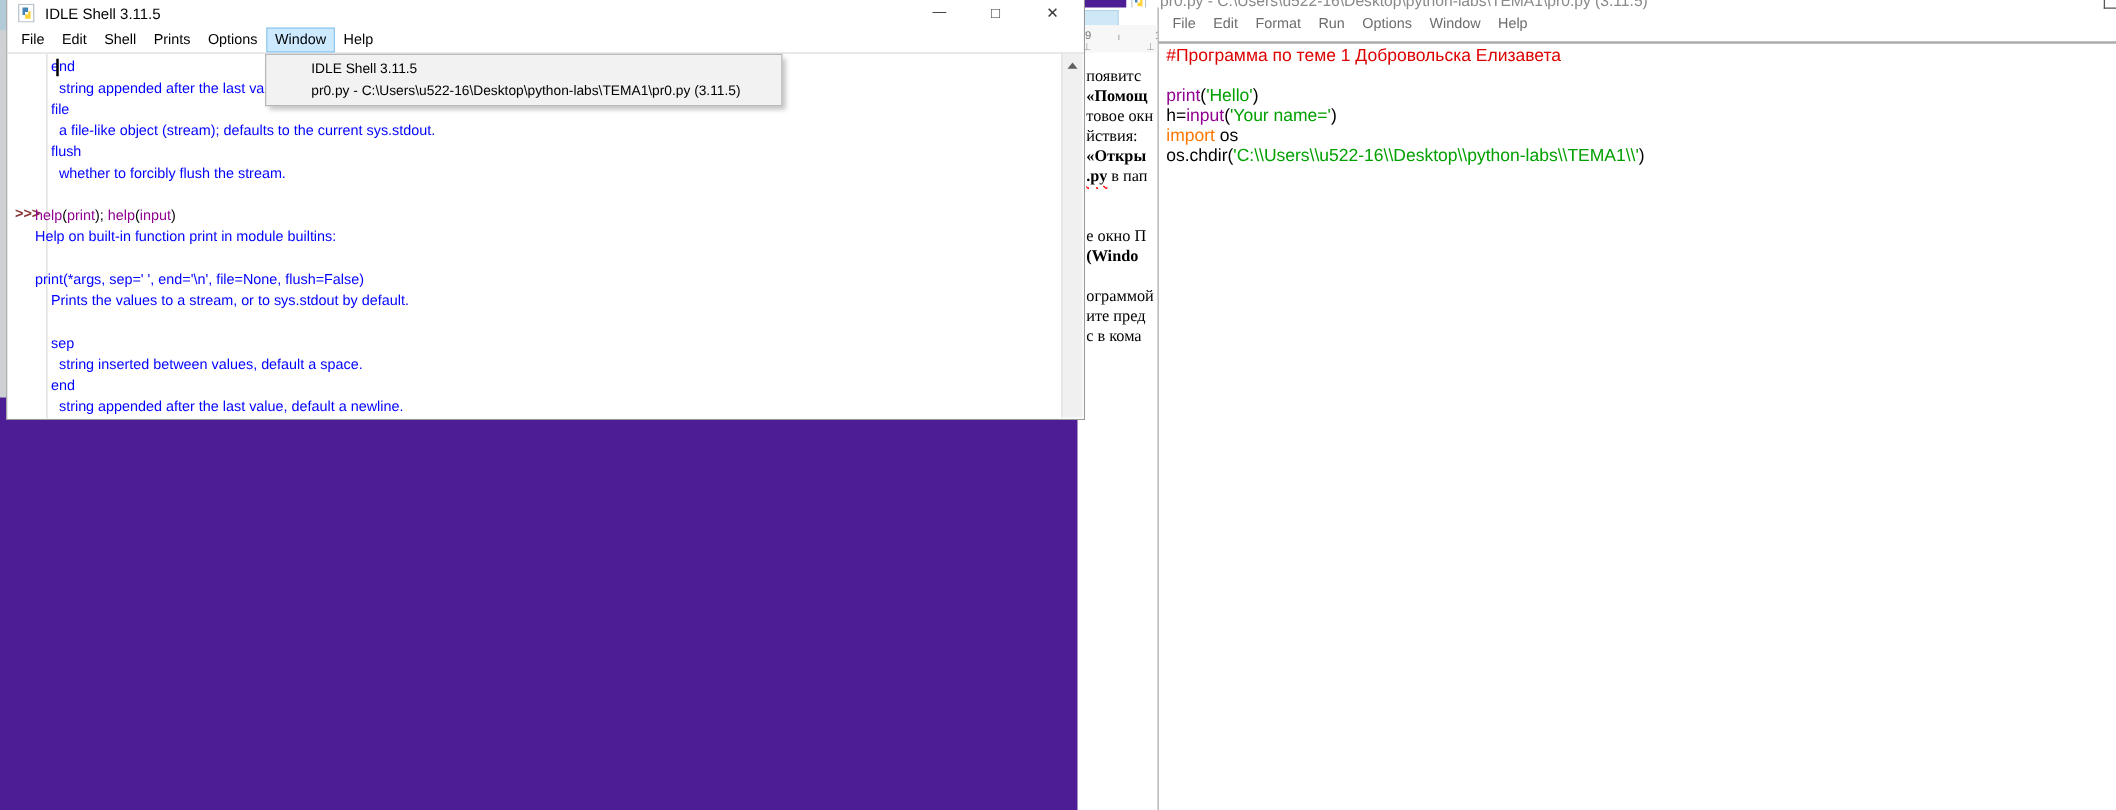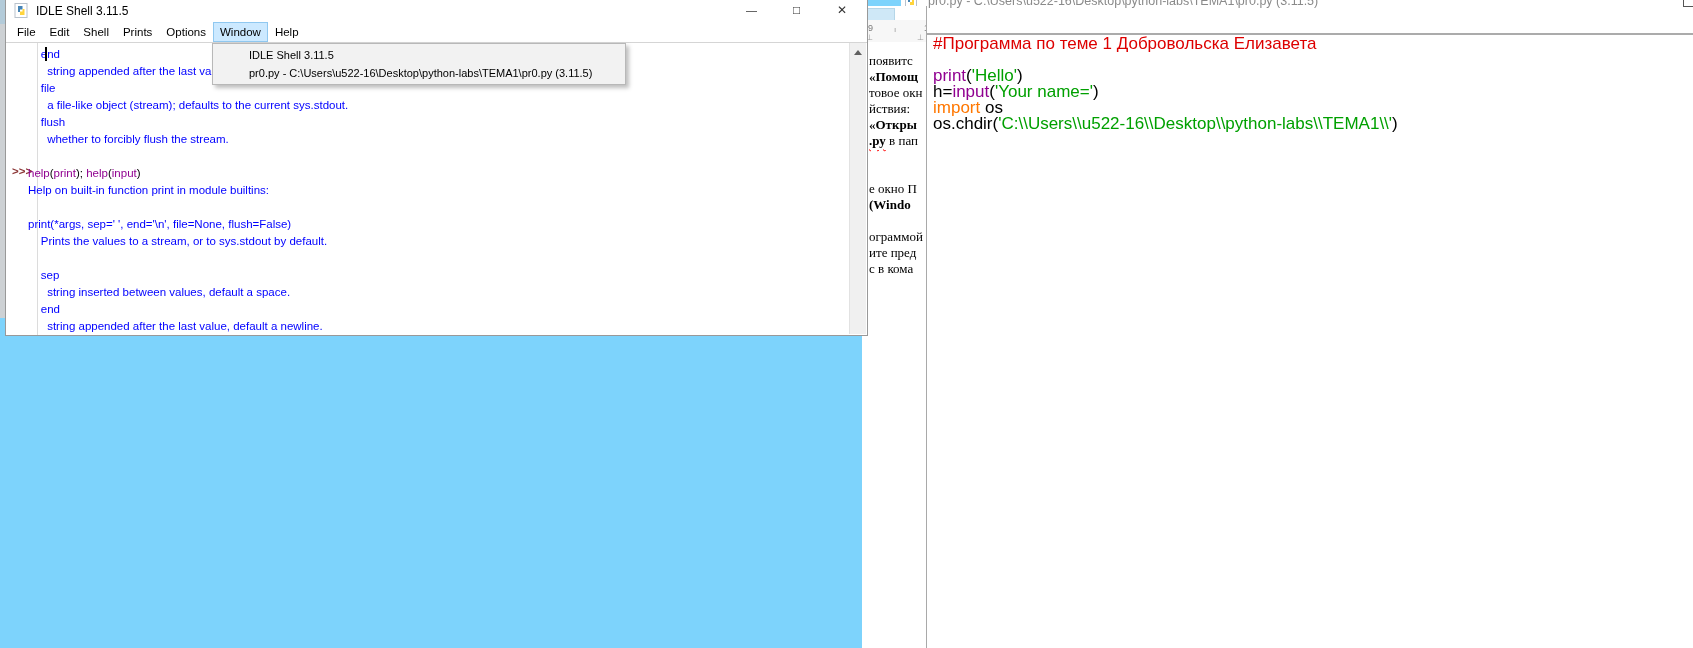--- a/index.html
+++ b/index.html
@@ -1,16 +1,16 @@
 <!DOCTYPE html>
 <html><head>
 <meta charset="utf-8">
 <style>
   html,body{margin:0;padding:0;background:#fff;}
-  .screen{position:relative;width:1693px;height:648px;background:#7dd3fc;overflow:hidden;
+  .screen{position:relative;width:1693px;height:648px;background:#4c1d95;overflow:hidden;
           font-family:"Liberation Sans",sans-serif;-webkit-font-smoothing:antialiased;}
   .abs{position:absolute;}
 
   
   .left-sliver{left:0;top:0;width:6px;height:318px;background:#cdd1d4;border-right:1px solid #8f8f8f;z-index:4;}
   .left-sliver .top{position:absolute;left:0;top:0;width:100%;height:24px;background:#b3cbd9;}
 
   
   .doc-strip{left:862px;top:6px;width:64px;height:642px;background:#ffffff;border-right:1px solid #a9a9a9;z-index:2;overflow:hidden;}
   .doc-titlebar-piece{position:absolute;left:4px;top:2px;width:27px;height:13px;background:#cfe8f7;border:1px solid #b5d6e8;}
@@ -24,21 +24,21 @@
 
   
   .editor-win{left:901px;top:0;width:792px;height:648px;background:#ffffff;z-index:1;}
   .editor-title-clip{position:absolute;left:0;top:0;width:100%;height:9px;overflow:hidden;}
   .editor-title-inner{position:absolute;left:0;top:-8px;height:18px;white-space:nowrap;color:#8a8a8a;font-size:12.5px;}
   .editor-title-inner .ttl{position:absolute;left:27px;top:2px;}
   .editor-title-inner .ico{position:absolute;left:4px;top:2px;}
   .editor-menubar{position:absolute;left:30px;top:9px;height:24px;white-space:nowrap;}
   .editor-menubar .mi{display:inline-block;padding:4px 7px;font-size:11.5px;color:#6c6c6c;}
   .editor-menu-border{position:absolute;left:25px;right:0;top:33px;height:2px;background:#ababab;}
-  .editor-code{position:absolute;left:32px;top:36px;font-size:17px;white-space:pre;}
+  .editor-code{position:absolute;left:32px;top:36px;font-size:14px;white-space:pre;}
   .editor-code .cl{height:16px;line-height:16px;}
   .max-fragment{position:absolute;left:782px;top:0px;width:9px;height:6px;border:1px solid #555;border-top:none;background:#fff;}
 
   
   .shell-win{left:5px;top:0;width:863px;height:336px;background:#ffffff;border:1px solid #999;border-top:none;box-sizing:border-box;z-index:5;}
   .titlebar{position:absolute;left:0;top:0;width:100%;height:22px;background:#ffffff;}
   .title-icon{position:absolute;left:8px;top:3px;}
   .title-text{position:absolute;left:30px;top:4px;font-size:12px;color:#000;}
   .winbtn{position:absolute;top:0;height:22px;text-align:center;font-size:11px;color:#333;line-height:20px;}
   .btn-min{left:723px;width:45px;}
@@ -75,20 +75,21 @@
         <span class="ico">
           <svg width="12" height="14" viewBox="0 0 12 14">
             <rect x="0.5" y="0.5" width="11" height="13" fill="#ffffff" stroke="#b9c2cc"></rect>
             <path d="M3 3h4v3H5v2H3z" fill="#4584b6"></path>
             <path d="M9 11H5V8h2V6h2z" fill="#ffd43b"></path>
           </svg>
         </span>
         <span class="ttl">pr0.py - C:\Users\u522-16\Desktop\python-labs\TEMA1\pr0.py (3.11.5)</span>
       </div>
     </div>
+    <div class="editor-menubar" id="editor-menus"><span class="mi">File</span><span class="mi">Edit</span><span class="mi">Format</span><span class="mi">Run</span><span class="mi">Options</span><span class="mi">Window</span><span class="mi">Help</span></div>
     <div class="editor-menu-border"></div>
     <div class="editor-code" id="editor-code"><div class="cl"><span style="color: rgb(221, 0, 0);">#Программа по теме 1 Добровольска Елизавета</span></div><div class="cl">&nbsp;</div><div class="cl"><span style="color: rgb(144, 0, 144);">print</span><span style="color: rgb(0, 0, 0);">(</span><span style="color: rgb(0, 160, 0);">'Hello'</span><span style="color: rgb(0, 0, 0);">)</span></div><div class="cl"><span style="color: rgb(0, 0, 0);">h=</span><span style="color: rgb(144, 0, 144);">input</span><span style="color: rgb(0, 0, 0);">(</span><span style="color: rgb(0, 160, 0);">'Your name='</span><span style="color: rgb(0, 0, 0);">)</span></div><div class="cl"><span style="color: rgb(255, 119, 0);">import</span><span style="color: rgb(0, 0, 0);"> os</span></div><div class="cl"><span style="color: rgb(0, 0, 0);">os.chdir(</span><span style="color: rgb(0, 160, 0);">'C:\\Users\\u522-16\\Desktop\\python-labs\\TEMA1\\'</span><span style="color: rgb(0, 0, 0);">)</span></div></div>
     <div class="max-fragment"></div>
   </div>
 
   <div class="abs doc-strip">
     <div class="doc-titlebar-piece"></div>
     <div class="ruler">
       <span class="num" style="left:6px">9</span>
       <span class="tick" style="left:32px">ı</span>

